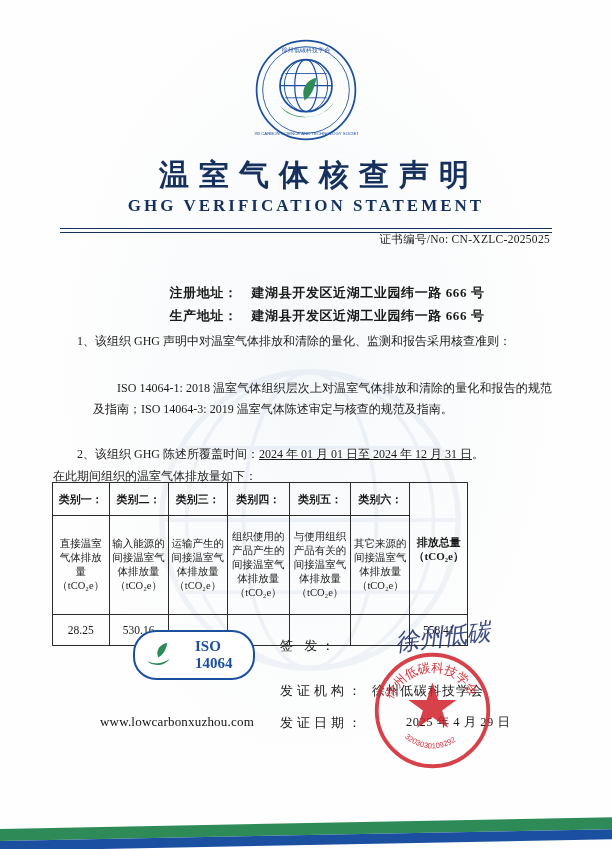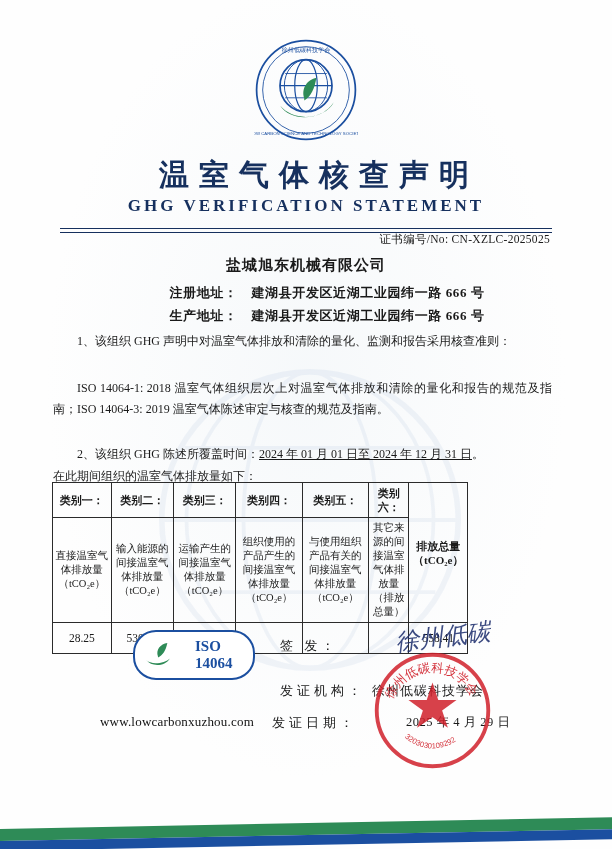--- a/index.html
+++ b/index.html
@@ -69,21 +69,21 @@
   }
   .addr.reg{top:284px;}
   .addr.prod{top:307px;}
   .addr .lbl{margin-right:14px;}
 
   .para{
     position:absolute;left:53px;right:60px;
     font-size:12px;line-height:21px;text-align:justify;
   }
   .p1{top:331px;}
-  .p2{top:378px;}
+  .p2{top:378px;margin-left:40px;}
   .p3{top:444px;}
   .p4{top:466px;}
   .indent{display:inline-block;width:24px;}
   .u{text-decoration:underline;}
 
   
   table.ghg{
     position:absolute;left:52px;top:482px;width:416px;
     border-collapse:collapse;
     font-size:10.5px;
@@ -112,21 +112,21 @@
     position:absolute;left:100px;top:714px;
     font-size:13px;color:#111;letter-spacing:.2px;
   }
 
   
   .sig-row{
     position:absolute;font-size:13px;letter-spacing:4px;
   }
   .sig1{left:280px;top:637px;}
   .sig2{left:280px;top:682px;}
-  .sig3{left:272px;top:714px;}
+  .sig3{left:280px;top:714px;}
 
   .sig-hand{
     position:absolute;left:395px;top:620px;width:110px;height:36px;
     color:#1a2b6b;font-family:"Liberation Serif",serif;
     font-size:24px;font-style:italic;transform:rotate(-7deg);
     white-space:nowrap;opacity:.85;
   }
   .org-name{
     position:absolute;left:372px;top:682px;font-size:13px;letter-spacing:1px;
   }
@@ -187,21 +187,20 @@
     </svg>
   </div>
 
   <div class="title-cn">温室气体核查声明</div>
   <div class="title-en">GHG   VERIFICATION   STATEMENT</div>
   <div class="rule"></div>
   <div class="rule second"></div>
 
   <div class="cert-no">证书编号/No:  CN-XZLC-2025025</div>
 
-  <div class="company">盐城旭东机械有限公司</div>
 
   <div class="addr reg">
     <span class="lbl">注册地址：</span><span>建湖县开发区近湖工业园纬一路 666 号</span>
   </div>
   <div class="addr prod">
     <span class="lbl">生产地址：</span><span>建湖县开发区近湖工业园纬一路 666 号</span>
   </div>
 
   <div class="para p1"><span class="indent"></span><span>1、该组织 GHG 声明中对温室气体排放和清除的量化、监测和报告采用核查准则：</span></div>
   <div class="para p2"><span class="indent"></span><span>ISO 14064-1: 2018  温室气体组织层次上对温室气体排放和清除的量化和报告的规范及指南；ISO 14064-3: 2019  温室气体陈述审定与核查的规范及指南。</span></div>
@@ -218,21 +217,21 @@
       <td>类别五：</td>
       <td>类别六：</td>
       <td rowspan="2">排放总量（tCO₂e）</td>
     </tr>
     <tr class="desc">
       <td>直接温室气体排放量（tCO₂e）</td>
       <td>输入能源的间接温室气体排放量（tCO₂e）</td>
       <td>运输产生的间接温室气体排放量（tCO₂e）</td>
       <td>组织使用的产品产生的间接温室气体排放量（tCO₂e）</td>
       <td>与使用组织产品有关的间接温室气体排放量（tCO₂e）</td>
-      <td>其它来源的间接温室气体排放量（排放总量）</td>
+      <td>其它来源的间接温室气体排放量（tCO₂e）</td>
     </tr>
     <tr class="val">
       <td>28.25</td>
       <td>530.16</td>
       <td></td>
       <td></td>
       <td></td>
       <td></td>
       <td>558.41</td>
     </tr>

